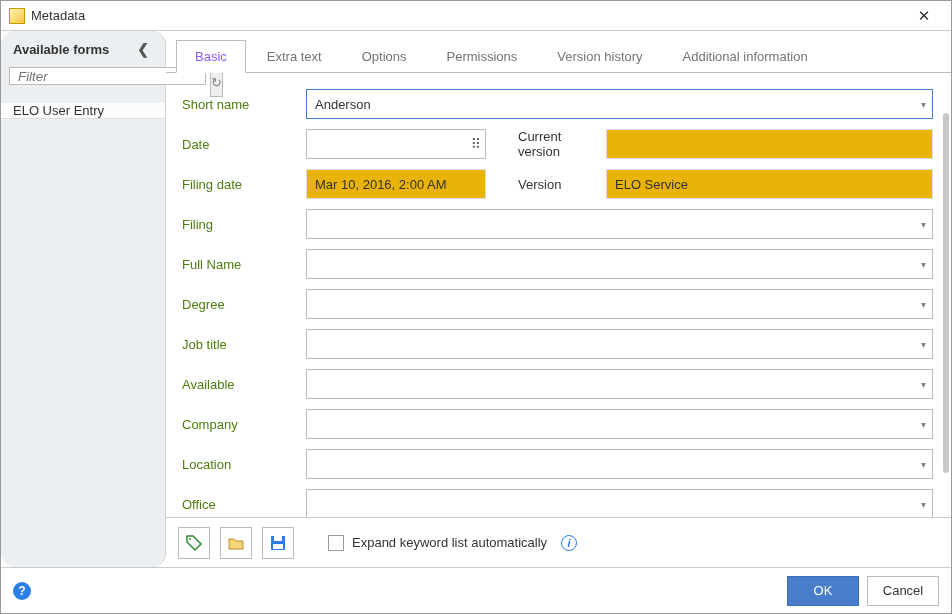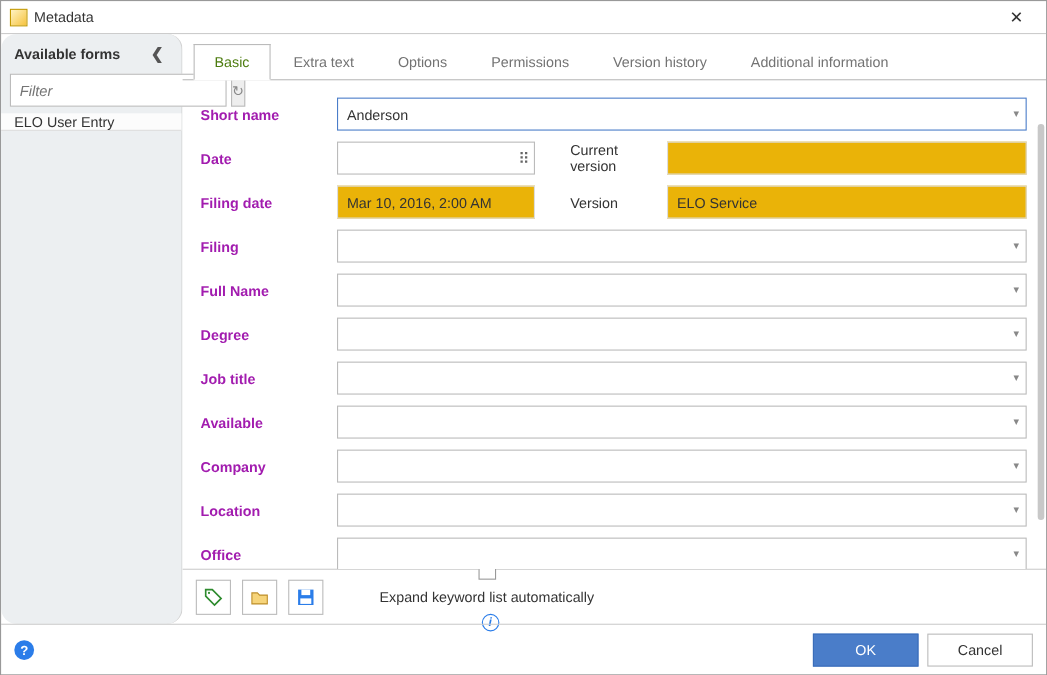--- a/index.html
+++ b/index.html
@@ -7,46 +7,46 @@
 .window { width: 952px; height: 614px; border: 1px solid #999; display: flex; flex-direction: column; position: relative; }
 .titlebar { height: 30px; display: flex; align-items: center; padding: 0 8px; border-bottom: 1px solid #ccc; }
 .titlebar .icon { width: 16px; height: 16px; margin-right: 6px; border: 1px solid #c49a00; background: linear-gradient(135deg,#fff3c4,#f6c33e); }
 .titlebar .title { flex: 1; font-weight: 400; }
 .titlebar .close { width: 38px; height: 28px; display:flex; align-items:center; justify-content:center; font-size:15px; color:#333; cursor:pointer; }
 .body { flex: 1; display: flex; min-height: 0; }
 .sidebar { width: 165px; background: #eceff1; border-right: 1px solid #d0d0d0; display:flex; flex-direction:column;border-radius:14px; }
 .sidebar-head { display:flex; align-items:center; padding: 10px 10px 8px 12px; font-weight:600; color:#333; }
 .sidebar-head .chev { width:24px; text-align:center; color:#555; cursor:pointer; font-size:14px; }
 .filter-row { padding: 2px 8px 6px 8px; display:flex; gap:4px; }
-.filter-input { flex:1; height:30px; border:1px solid #bbb; padding:0 8px; font-style:italic; color:#0c4a6e; background:#fff; }
+.filter-input { flex:1; height:18px; border:1px solid #bbb; padding:0 8px; font-style:italic; color:#0c4a6e; background:#fff; }
 .filter-reset { width:30px; height:30px; border:1px solid #bbb; background:#eee; display:flex; align-items:center; justify-content:center; color:#888; cursor:pointer; }
 .form-list { flex:1; }
 .form-item { padding: 0 12px; background:#fcfcfc; border-bottom:1px solid #ddd; cursor:pointer; }
 .main { flex:1; display:flex; flex-direction:column; min-width:0; }
 .tabs { display:flex; padding: 8px 10px 0 10px; border-bottom:1px solid #bbb; gap:2px; }
 .tab { padding: 8px 18px; color:#737373; cursor:pointer; white-space:nowrap; border:1px solid transparent; position:relative; top:1px; }
-.tab.active { color:#4d7c0f; border:1px solid #bbb; border-bottom:1px solid #fff; background:#fff; }
+.tab.active { color:#8b5cf6; border:1px solid #bbb; border-bottom:1px solid #fff; background:#fff; }
 .form-area { flex:1; overflow-y:auto; padding: 16px 18px 4px 12px; }
 .row { display:flex; align-items:center; margin-bottom: 10px; }
-.lbl { width: 128px; color:#a21caf; padding-left:4px;font-weight:bold; }
+.lbl { width: 128px; color:#4d7c0f; padding-left:4px; }
 .fld { flex:1; height:30px; border:1px solid #bbb; background:#fff; display:flex; align-items:center; padding:0 8px; position:relative; }
 .fld.ro { background:#eab308; border:1px solid #ddd; }
 .fld .dd { position:absolute; right:6px; top:50%; transform:translateY(-50%); color:#888; font-size:10px; }
 .fld .cal { position:absolute; right:6px; top:50%; transform:translateY(-50%); color:#666; font-size:14px; letter-spacing:-2px; }
 .short { flex:none; width: 180px; }
 .mid-lbl { width: 120px; padding-left:32px; }
 .toolbar { height:50px; border-top:1px solid #ccc; display:flex; align-items:center; padding: 0 12px; gap:10px; }
 .tbtn { width:32px; height:32px; border:1px solid #bbb; background:#fff; display:flex; align-items:center; justify-content:center; cursor:pointer; }
-.chk-row { display:flex; align-items:center; gap:8px; margin-left:41px;flex-direction:column; }
+.chk-row { display:flex; align-items:center; gap:8px; margin-left:24px; }
 .chk { width:16px; height:16px; border:1px solid #999; background:#fff; }
 .info-icn { width:16px; height:16px; border-radius:50%; border:1.5px solid #2b7de9; color:#2b7de9; display:flex; align-items:center; justify-content:center; font-size:11px; font-weight:bold; font-style:italic; margin-left:6px; }
 .footer { height:46px; border-top:1px solid #ccc; display:flex; align-items:center; padding:0 12px; }
 .help { width:18px; height:18px; border-radius:50%; background:#2b7de9; color:#fff; display:flex; align-items:center; justify-content:center; font-size:12px; font-weight:bold; cursor:pointer; }
 .spacer { flex:1; }
-.btn { width:96px; height:30px; border:1px solid #bbb; background:#fff; display:flex; align-items:center; justify-content:center; margin-left:8px; cursor:pointer; }
+.btn { width:72px; height:30px; border:1px solid #bbb; background:#fff; display:flex; align-items:center; justify-content:center; margin-left:8px; cursor:pointer; }
 .btn.primary { background:#4a7dc9; color:#fff; border:1px solid #3a6db9; }
 .scroll-ind { position:absolute; right:2px; top:40px; width:6px; height:360px; background:#c8c8c8; border-radius:3px; }
 </style>
 </head>
 <body>
 
 <div class="window">
   <div class="titlebar">
     <div class="icon"></div>
     <div class="title">Metadata</div>

